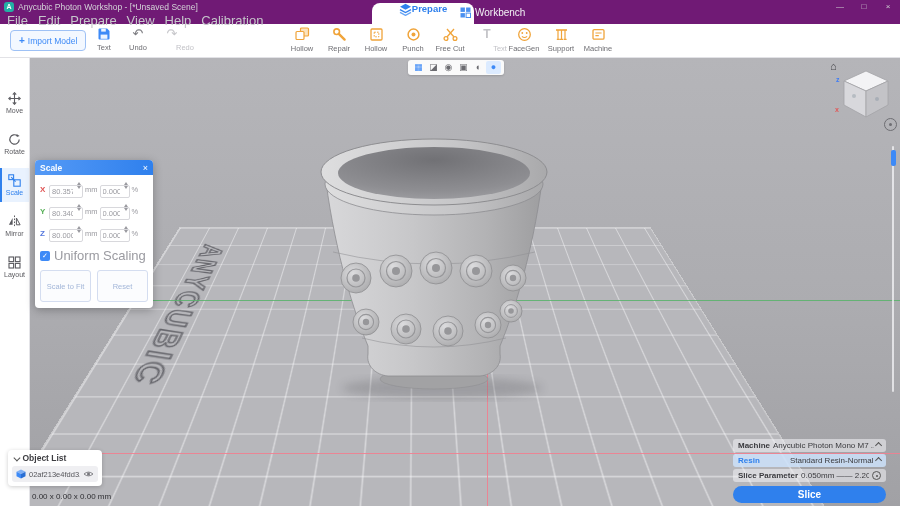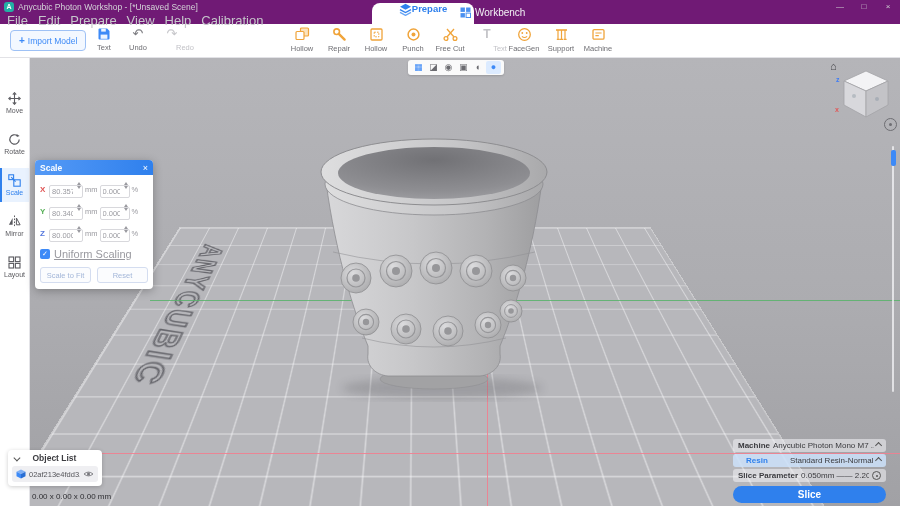--- a/index.html
+++ b/index.html
@@ -77,40 +77,40 @@
   .ax.x { color:#e05555; } .ax.y { color:#58b058; } .ax.z { color:#5577dd; }
   .field { position:relative; display:inline-block; }
   .field input { width:34px; height:13px; border:1px solid #d8d8dc; border-radius:2px; font-size:7.5px; color:#9a9aa0; padding:0 9px 0 2px; font-family:inherit; }
   .field.pct input { width:30px; }
   .spin { position:absolute; right:2px; top:2px; display:flex; flex-direction:column; gap:1px; }
   .spin .up { width:0; height:0; border-left:2.5px solid transparent; border-right:2.5px solid transparent; border-bottom:3.5px solid #9a9aa0; }
   .spin .dn { width:0; height:0; border-left:2.5px solid transparent; border-right:2.5px solid transparent; border-top:3.5px solid #9a9aa0; }
   .unit { font-size:7.5px; color:#9a9aa0; }
   .sd-check { display:flex; align-items:center; gap:4px; margin:6px 0 7px; }
   .cb { width:10px; height:10px; background:#3d8af7; border-radius:2px; color:#fff; font-size:7px; line-height:10px; text-align:center; }
-  .cb-label { font-size:11px; color:#9a9aa0;text-decoration:underline; }
+  .cb-label { font-size:13px; color:#9a9aa0; }
   .sd-btns { display:flex; gap:6px; }
-  .sd-btns button { flex:1; height:16px; border:1px solid #d4ddf0; background:#fbfcfe; border-radius:3px; color:#a3b6d8; font-size:7.5px; font-family:inherit; }
+  .sd-btns button { flex:1; height:32px; border:1px solid #d4ddf0; background:#fbfcfe; border-radius:3px; color:#a3b6d8; font-size:7.5px; font-family:inherit; }
 
   
   .objlist { position:absolute; left:8px; top:450px; width:94px; background:#fff; border-radius:4px; box-shadow:0 1px 4px rgba(0,0,0,.2); z-index:30; padding-bottom:4px; }
-  .ol-head { display:flex; align-items:center; gap:14px; padding:3px 6px; font-size:8.5px; color:#3c3c40; font-weight:bold; }
+  .ol-head { display:flex; align-items:center; gap:4px; padding:3px 6px; font-size:8.5px; color:#3c3c40; font-weight:bold; }
   .ol-item { margin:0 4px; background:#efeff2; border-radius:3px; height:16px; display:flex; align-items:center; gap:3px; padding:0 4px; }
   .ol-name { flex:1; font-size:7.5px; color:#55555a; white-space:nowrap; overflow:hidden; }
 
   .chev { display:inline-block; width:4.5px; height:4.5px; border-right:1.2px solid #555; border-bottom:1.2px solid #555; }
   .chev.down { transform:rotate(45deg) translateY(-1px); }
   .chev.up { transform:rotate(-135deg) translateY(-1px); }
 
   
   .slicepanel { position:absolute; left:733px; top:439px; width:153px; display:flex; flex-direction:column; gap:2px; z-index:30; }
   .sp-row { height:13px; display:flex; align-items:center; gap:3px; padding:0 5px; border-radius:3px; background:rgba(244,244,247,.55); }
   .sp-row.resin { background:rgba(205,226,250,.85); }
   .sp-label { font-size:8px; font-weight:bold; color:#3a3a3e; white-space:nowrap; }
-  .sp-row.resin .sp-label { color:#2f80ed;margin-left:8px; }
+  .sp-row.resin .sp-label { color:#2f80ed; }
   .sp-val { flex:1; text-align:right; font-size:8px; color:#3a3a3e; white-space:nowrap; overflow:hidden; }
   .circle-ic { position:relative; width:9px; height:9px; border:1px solid #555; border-radius:50%; }
   .circle-ic::after { content:""; position:absolute; left:2.5px; top:2.5px; width:2px; height:2px; border-radius:50%; background:#555; }
   .slice-btn { margin-top:2px; height:17px; border:none; border-radius:9px; background:#2f80ed; color:#fff; font-size:10px; font-weight:bold; font-family:inherit; }
 </style>
 </head>
 <body>
 
 <div class="app">
 

